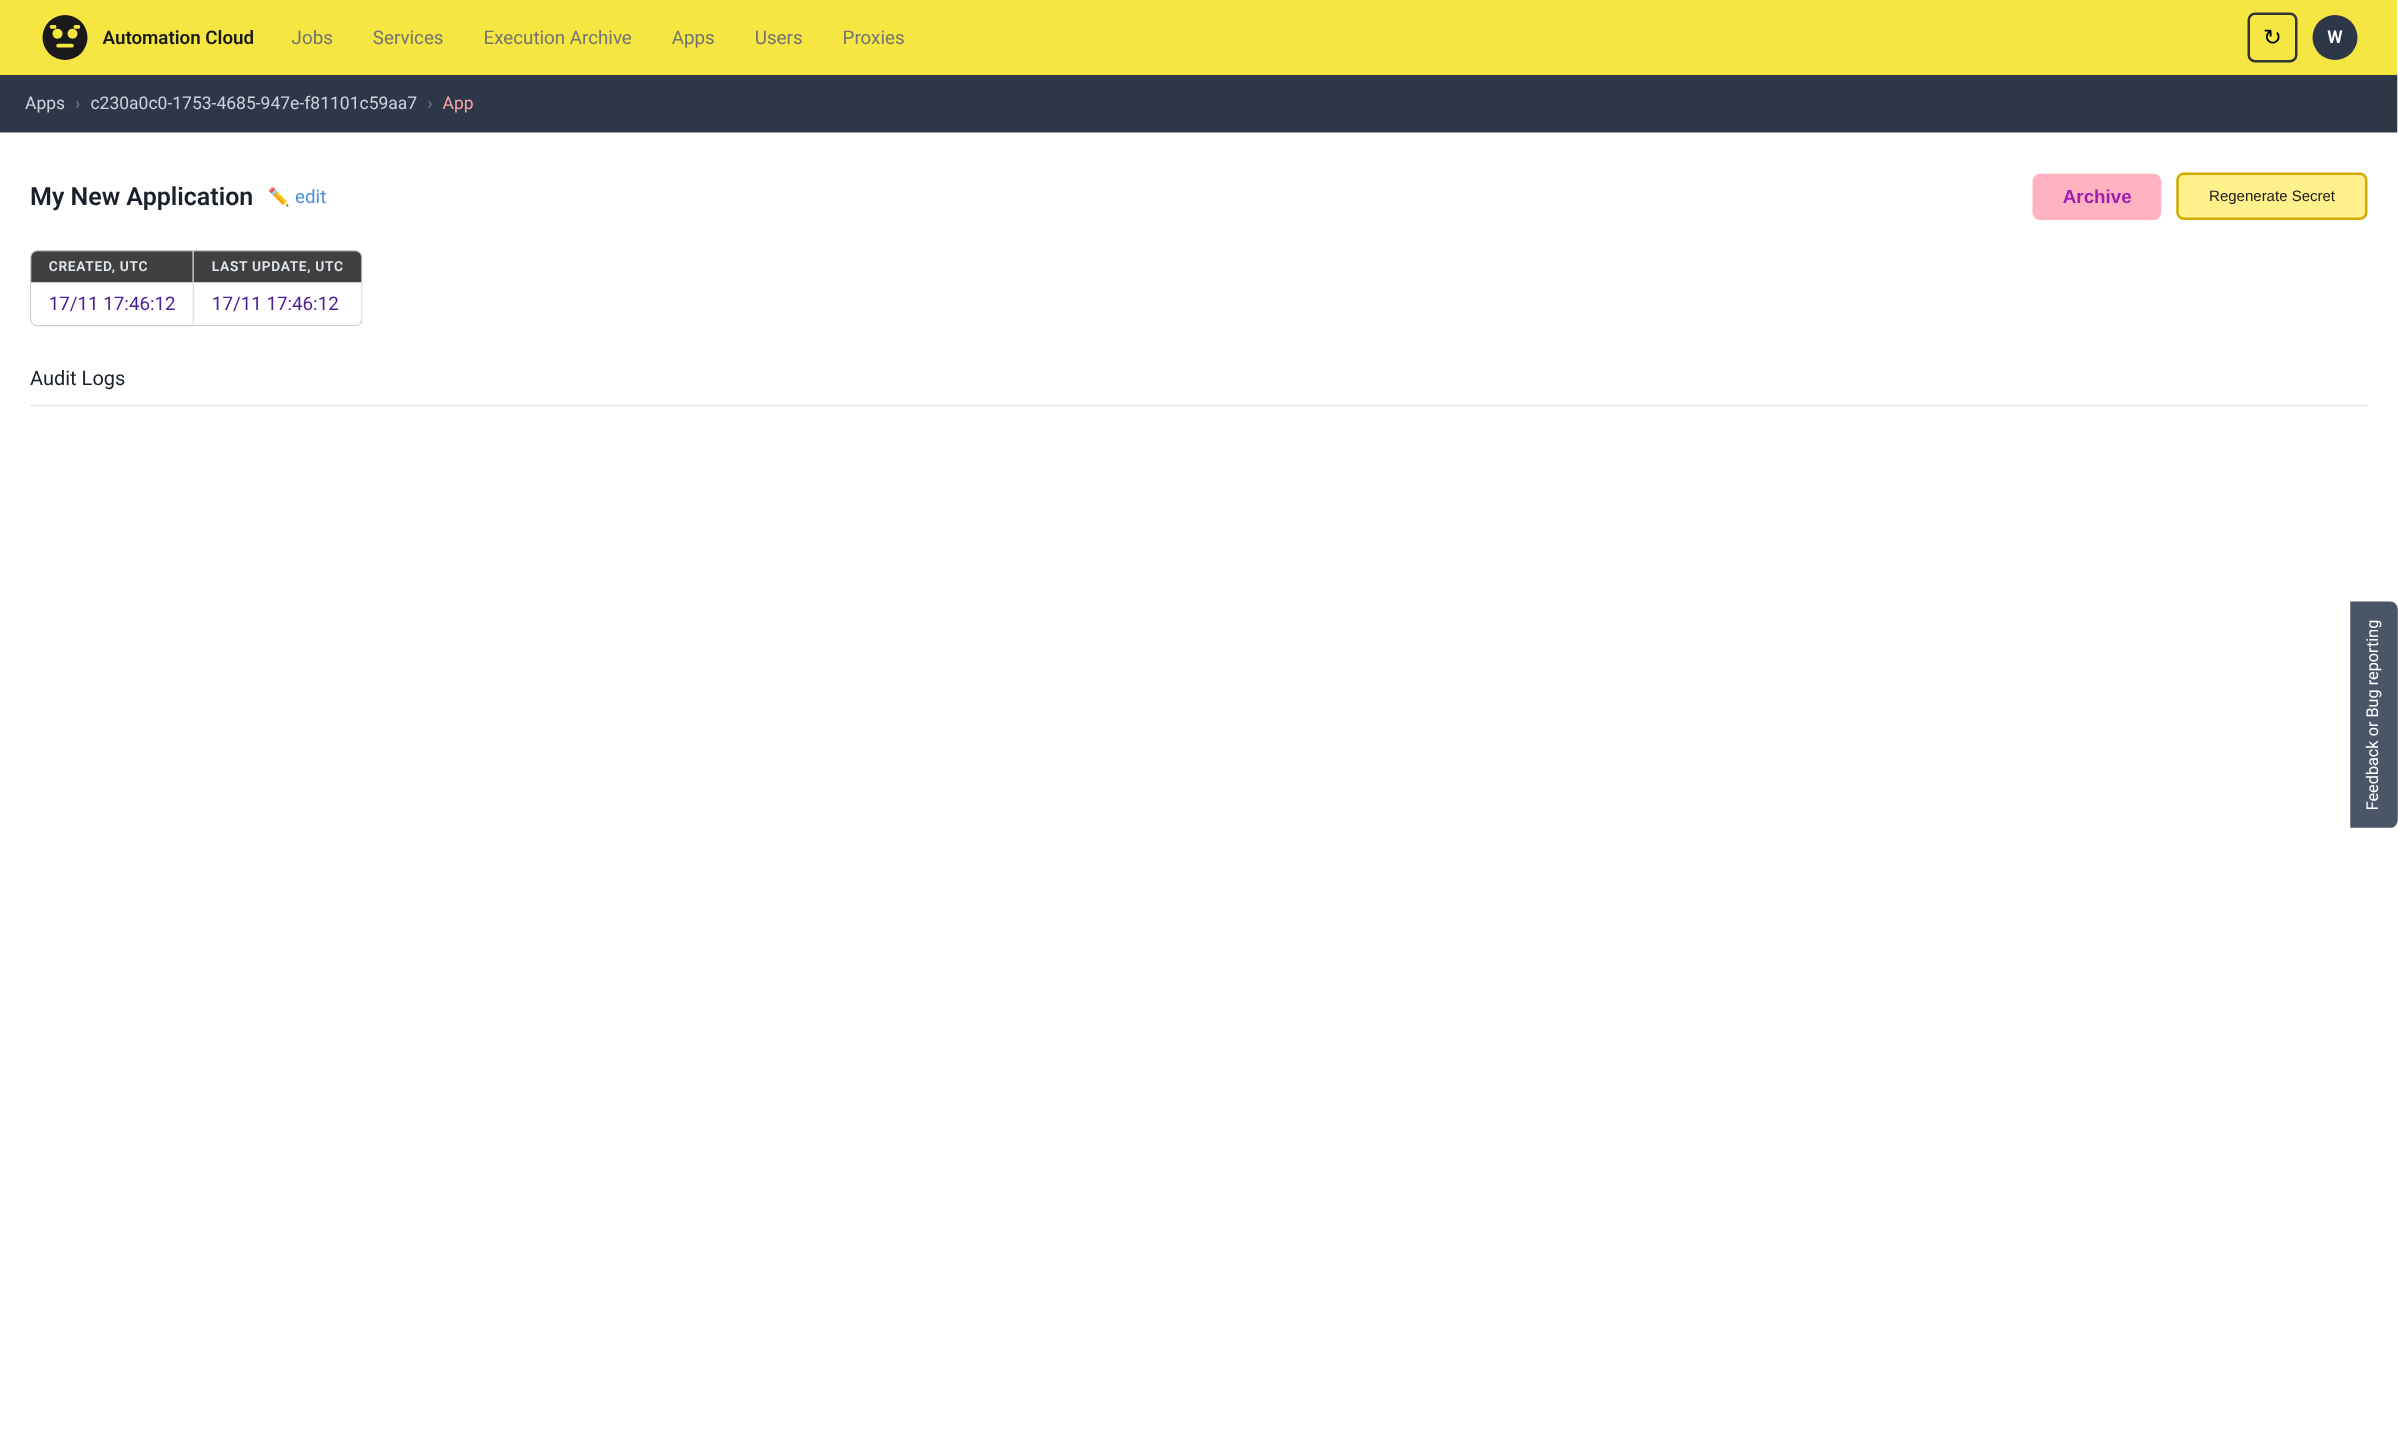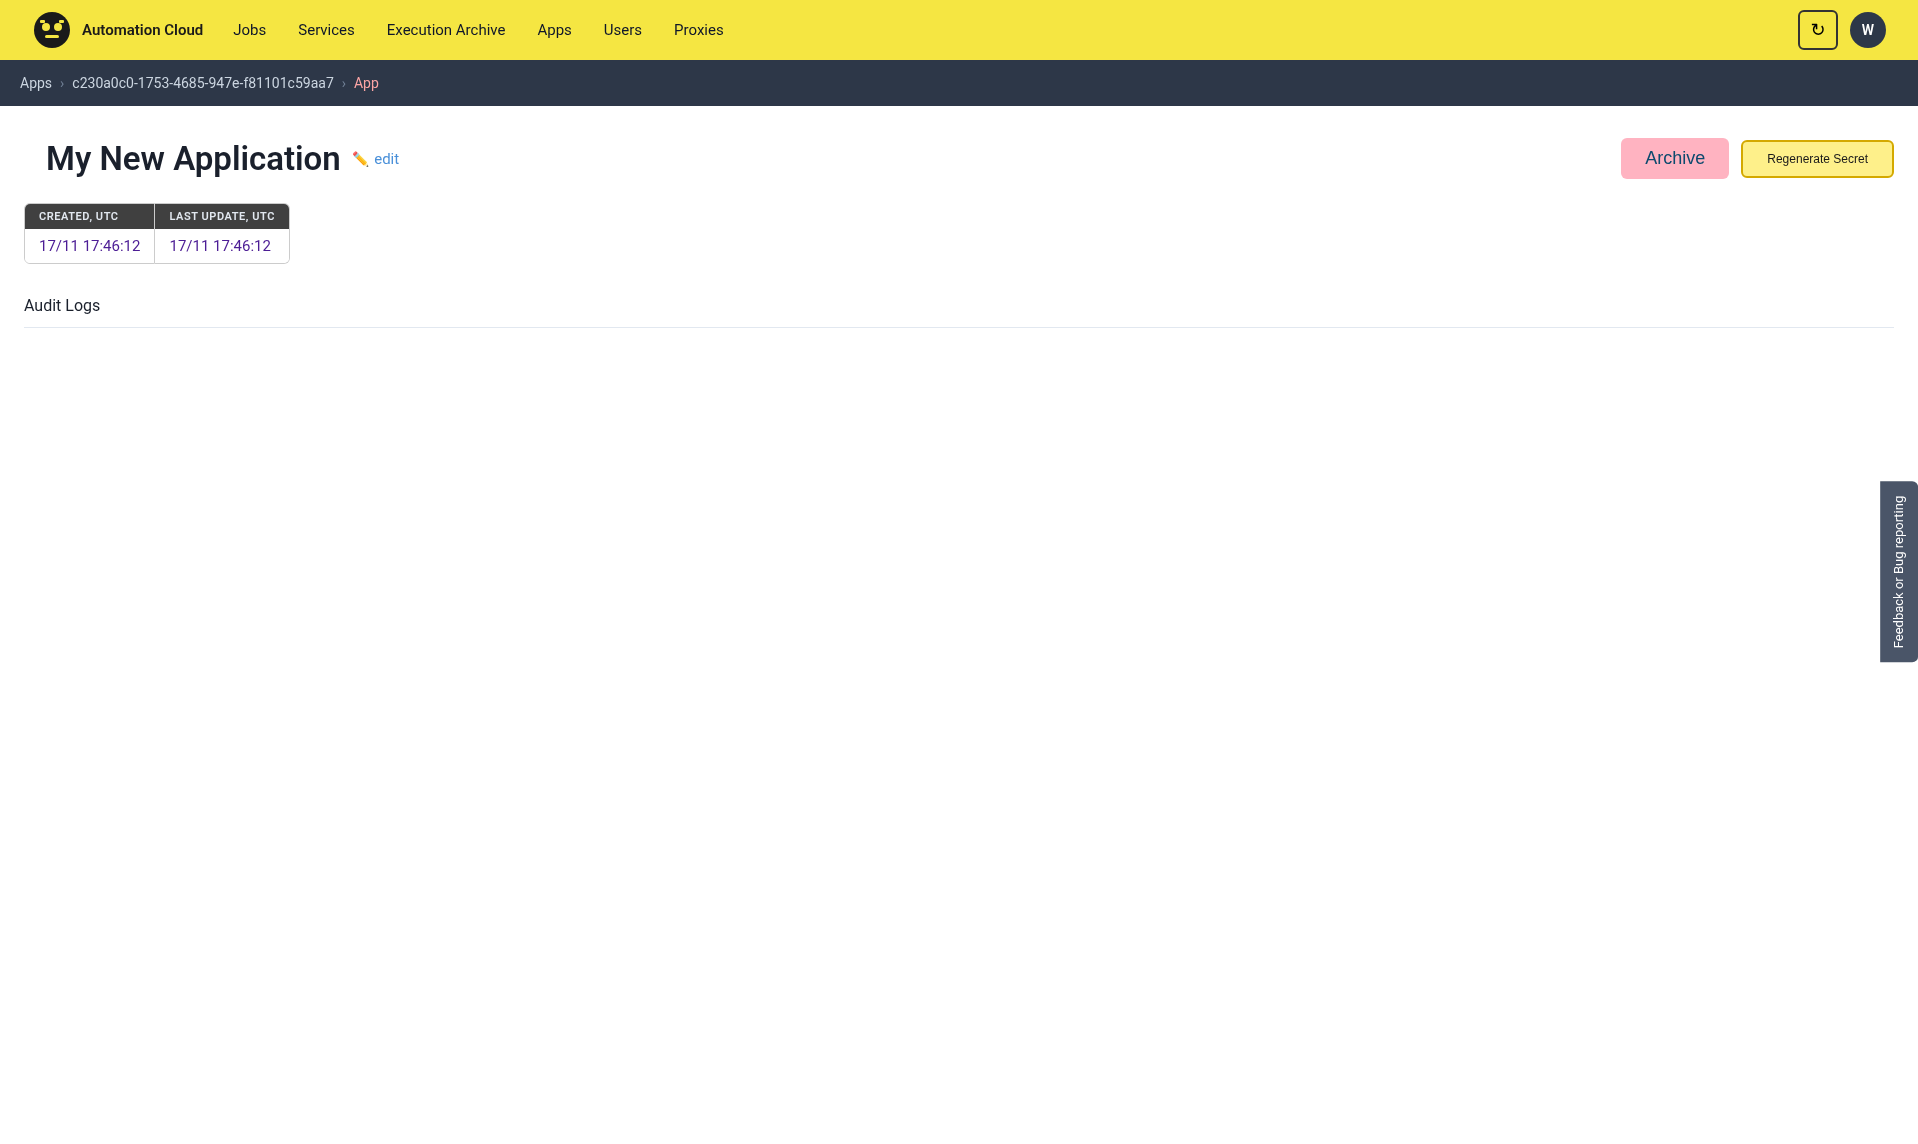--- a/index.html
+++ b/index.html
@@ -45,21 +45,21 @@
 
     .nav-links {
       display: flex;
       align-items: center;
       gap: 32px;
       flex: 1;
     }
 
     .nav-link {
       font-size: 15px;
-      color: #0f172a;
+      color: #737373;
       text-decoration: none;
       font-weight: 400;
       cursor: pointer;
     }
 
     .nav-right {
       display: flex;
       align-items: center;
       gap: 12px;
     }
@@ -129,24 +129,23 @@
       margin-bottom: 24px;
     }
 
     .page-title-area {
       display: flex;
       align-items: center;
       gap: 12px;
     }
 
     .page-title {
-      font-size: 33px;
+      font-size: 20px;
       font-weight: 600;
       color: #1a202c;
-      margin-left: 22px;
     }
 
     .edit-link {
       display: flex;
       align-items: center;
       gap: 4px;
       color: #4a90d9;
       font-size: 15px;
       cursor: pointer;
       text-decoration: none;
@@ -157,26 +156,26 @@
     }
 
     .header-actions {
       display: flex;
       align-items: center;
       gap: 12px;
     }
 
     .archive-btn {
       background: #ffb3c1;
-      color: #0c4a6e;
+      color: #a21caf;
       border: none;
       padding: 10px 24px;
       border-radius: 6px;
-      font-size: 18px;
-      font-weight: 400;
+      font-size: 15px;
+      font-weight: 700;
       cursor: pointer;
     }
 
     .regenerate-btn {
       background: #fef08a;
       color: #1a1a1a;
       border: 2px solid #d4a900;
       padding: 10px 24px;
       border-radius: 6px;
       font-size: 12px;

